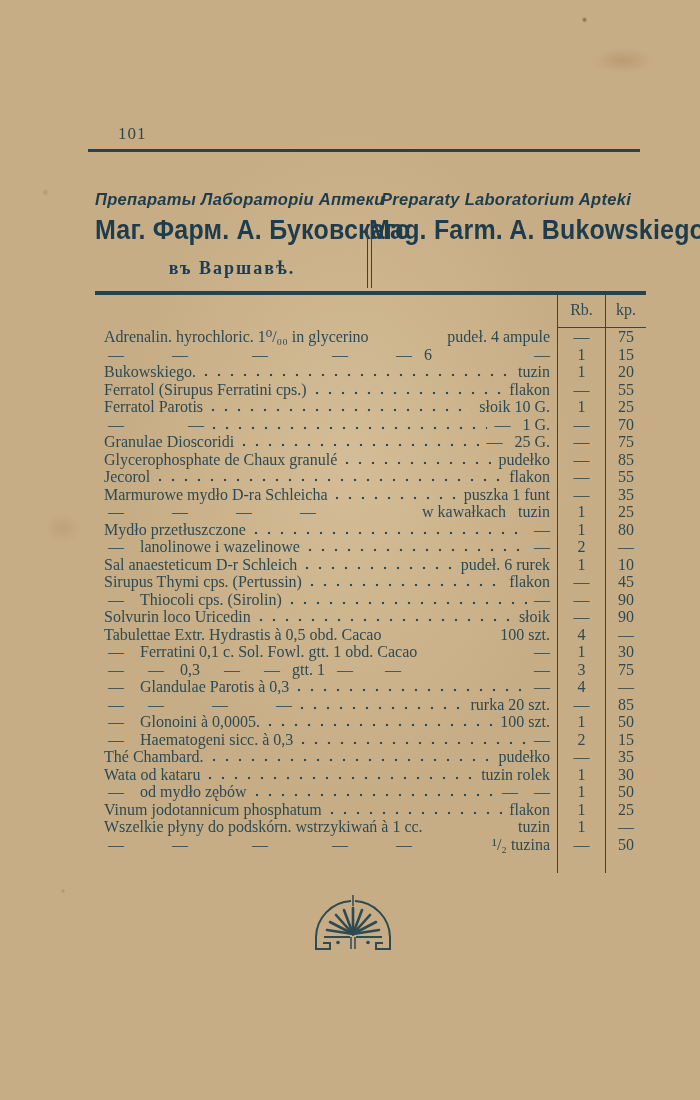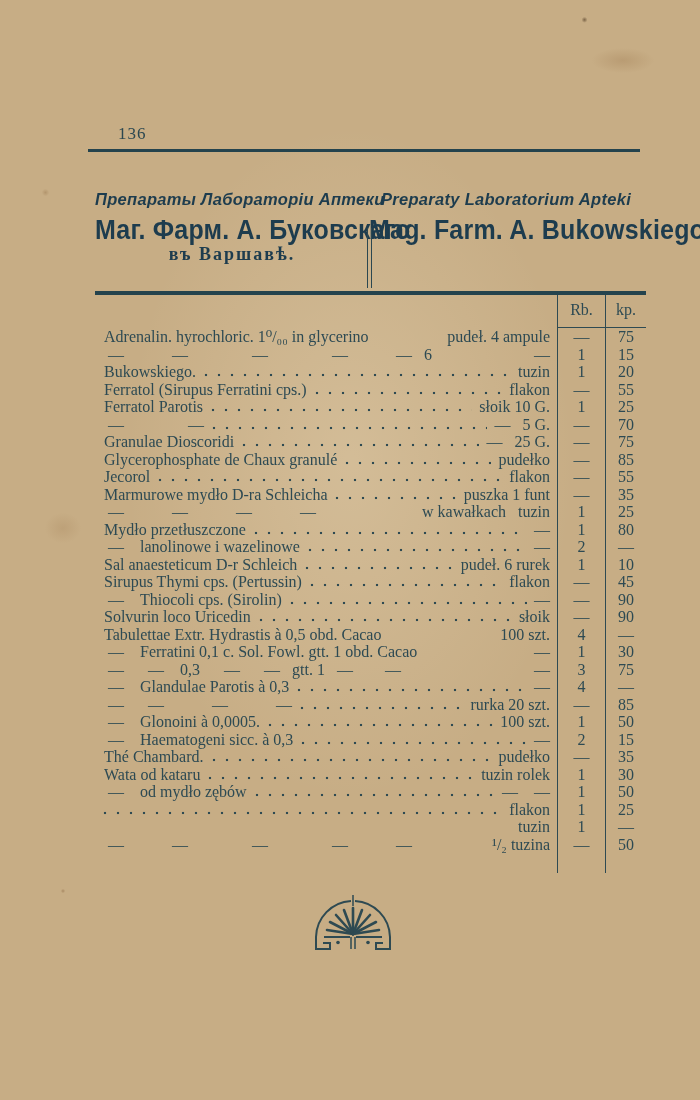--- a/index.html
+++ b/index.html
@@ -26,21 +26,21 @@
     font-size:19px;letter-spacing:2.5px;color:#23424d;white-space:nowrap;}
   .runhead-rule{top:149px;left:88px;width:552px;height:3px;background:#24434d;}
 
   
   .advert{top:186px;left:95px;width:548px;height:100px;display:flex;}
   .ad-col{width:50%;text-align:center;color:#1d3c4e;}
   .ad-l1{font-family:"Liberation Sans","DejaVu Sans",sans-serif;font-weight:bold;font-style:italic;
     font-size:16.5px;letter-spacing:.3px;margin-top:4px;white-space:nowrap;}
   .ad-l2{font-family:"Liberation Sans","DejaVu Sans",sans-serif;font-weight:bold;
     font-size:25px;letter-spacing:.2px;margin-top:6px;transform:scaleY(1.08);white-space:nowrap;}
-  .ad-l3{font-weight:bold;font-size:18px;letter-spacing:2px;margin-top:0;white-space:nowrap;}
+  .ad-l3{font-weight:bold;font-size:18px;letter-spacing:2px;margin-top:14px;white-space:nowrap;}
   .ad-div{left:calc(50% - 2px);top:42px;height:60px;width:3px;
     border-left:1.5px solid #2b4750;border-right:1.5px solid #2b4750;}
 
   
   .table{top:291px;left:95px;width:551px;}
   .toprule{height:4px;background:#24434d;}
   .thead{display:flex;height:33px;font-size:16px;}
   .thead .fill{flex:1;}
   .cell-rb,.cell-kp{border-left:1px solid #2e4a52;text-align:center;}
   .cell-rb{width:47px;text-align:center;}
@@ -57,21 +57,21 @@
   .spacer-row .fill{flex:1;}
 
   
   .ornament{top:892px;left:305px;width:96px;height:66px;}
   .ornament svg{display:block;}
 </style>
 </head>
 <body>
 
 <div class="abs runhead">
-  <span class="num">136</span>
+  <span class="num">101</span>
 </div>
 <div class="abs runhead-rule"></div>
 
 <div class="abs advert">
   <div class="ad-col">
     <div class="ad-l1">Препараты Лабораторіи Аптеки</div>
     <div class="ad-l2">Маг. Фарм. А. Буковскаго</div>
     <div class="ad-l3">въ Варшавѣ.</div>
   </div>
   <div class="ad-col">
@@ -126,21 +126,21 @@
         <span class="name">Ferratol Parotis</span>
         <span class="leader"></span>
         <span class="unit">słoik 10 G.</span>
         <span class="cell-rb">1</span>
         <span class="cell-kp">25</span>
       </div>
 
       <div class="row">
         <span class="name"> —    —</span>
         <span class="leader"></span>
-        <span class="unit">—  5 G.</span>
+        <span class="unit">—  1 G.</span>
         <span class="cell-rb">—</span>
         <span class="cell-kp">70</span>
       </div>
 
       <div class="row">
         <span class="name">Granulae Dioscoridi</span>
         <span class="leader"></span>
         <span class="unit">—  25 G.</span>
         <span class="cell-rb">—</span>
         <span class="cell-kp">75</span>
@@ -300,27 +300,29 @@
 
       <div class="row">
         <span class="name"> —  od mydło zębów</span>
         <span class="leader"></span>
         <span class="unit">— —</span>
         <span class="cell-rb">1</span>
         <span class="cell-kp">50</span>
       </div>
 
       <div class="row">
+        <span class="name">Vinum jodotannicum phosphatum</span>
         <span class="leader"></span>
         <span class="unit">flakon</span>
         <span class="cell-rb">1</span>
         <span class="cell-kp">25</span>
       </div>
 
       <div class="row">
+        <span class="name">Wszelkie płyny do podskórn. wstrzykiwań à 1 cc.</span>
         <span class="leader no-dots"></span>
         <span class="unit">tuzin</span>
         <span class="cell-rb">1</span>
         <span class="cell-kp">—</span>
       </div>
 
       <div class="row">
         <span class="name"> —   —    —    —   —</span>
         <span class="leader no-dots"></span>
         <span class="unit">¹/₂ tuzina</span>

